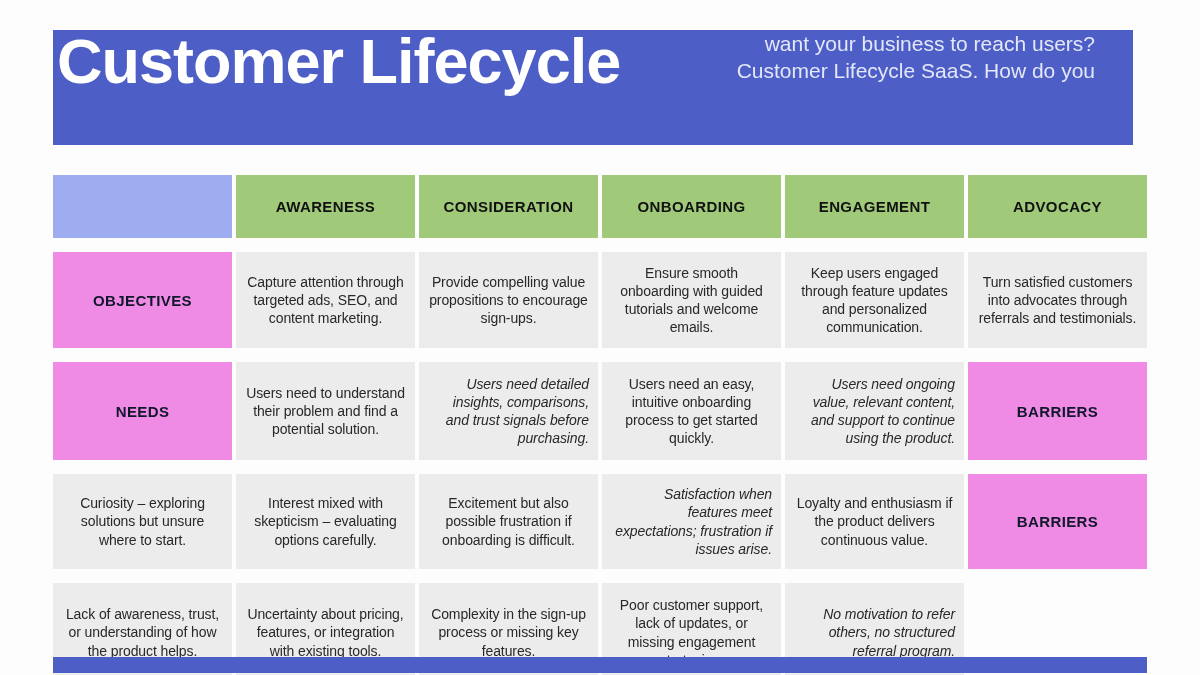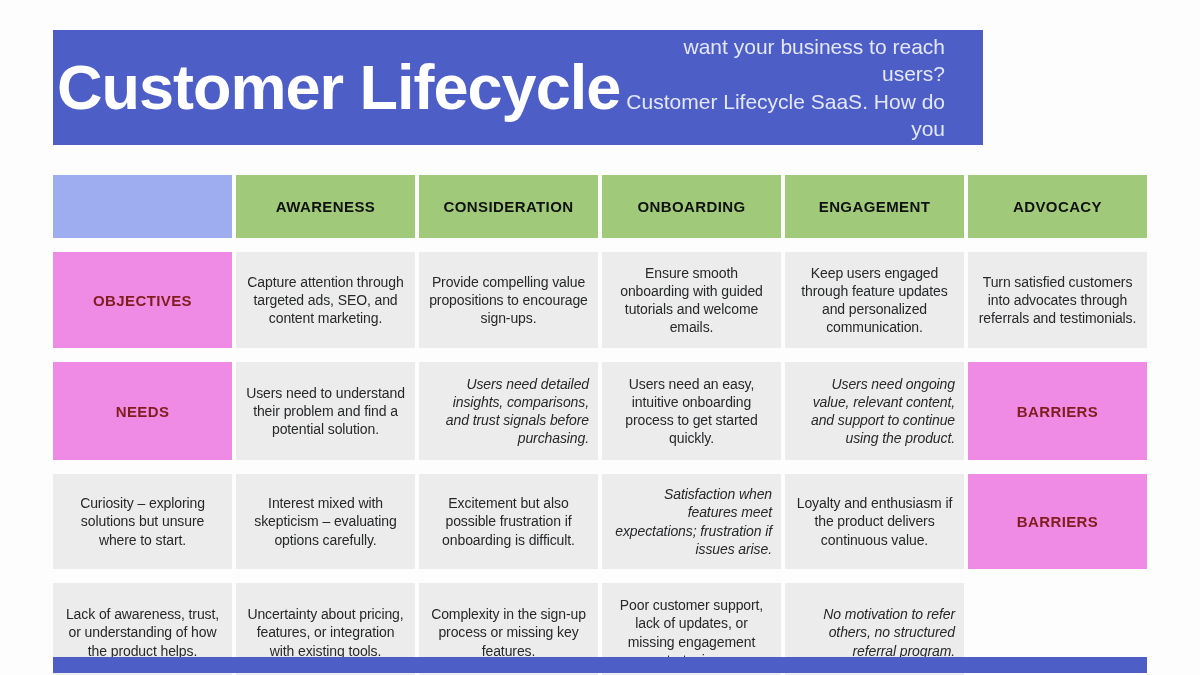--- a/index.html
+++ b/index.html
@@ -6,23 +6,23 @@
   body{
     width:1200px;height:675px;
     background:#fdfdfe;
     font-family:"Liberation Sans", sans-serif;
     position:relative;overflow:hidden;
   }
   .slide{position:absolute;inset:0;}
 
   
   .banner{
-    position:absolute;left:53px;top:30px;width:930px;height:115px;
+    position:absolute;left:53px;top:30px;width:1080px;height:115px;
     background:#4d5ec6;
-    display:flex;align-items:center;justify-content:space-between;
+    display:flex;justify-content:space-between;
     box-sizing:border-box;padding:0 38px 0 4px;
   }
   .banner h1{
     margin:0;color:#ffffff;
     font-size:63px;font-weight:700;letter-spacing:-1px;
     line-height:1;white-space:nowrap;
   }
   .banner .subtitle{
     color:#e3e7f8;font-size:21px;line-height:1.3;
     text-align:right;font-weight:400;
@@ -39,21 +39,21 @@
   .cell{
     display:flex;align-items:center;justify-content:center;
     box-sizing:border-box;text-align:center;
   }
   .corner{background:#9dadf0;}
   .colhead{
     background:#a0ca7a;color:#111111;
     font-size:15px;font-weight:700;letter-spacing:.4px;
   }
   .rowhead{
-    background:#f08be5;color:#7f1d1d;
+    background:#f08be5;color:#0f172a;
     font-size:15px;font-weight:700;letter-spacing:.4px;
   }
   .bodycell{
     background:#ececec;color:#27282a;
     font-size:14px;line-height:1.3;letter-spacing:-0.1px;
     padding:7px 9px;
   }
   .bodycell.left{justify-content:flex-start;text-align:right;font-style:italic;}
 
   

